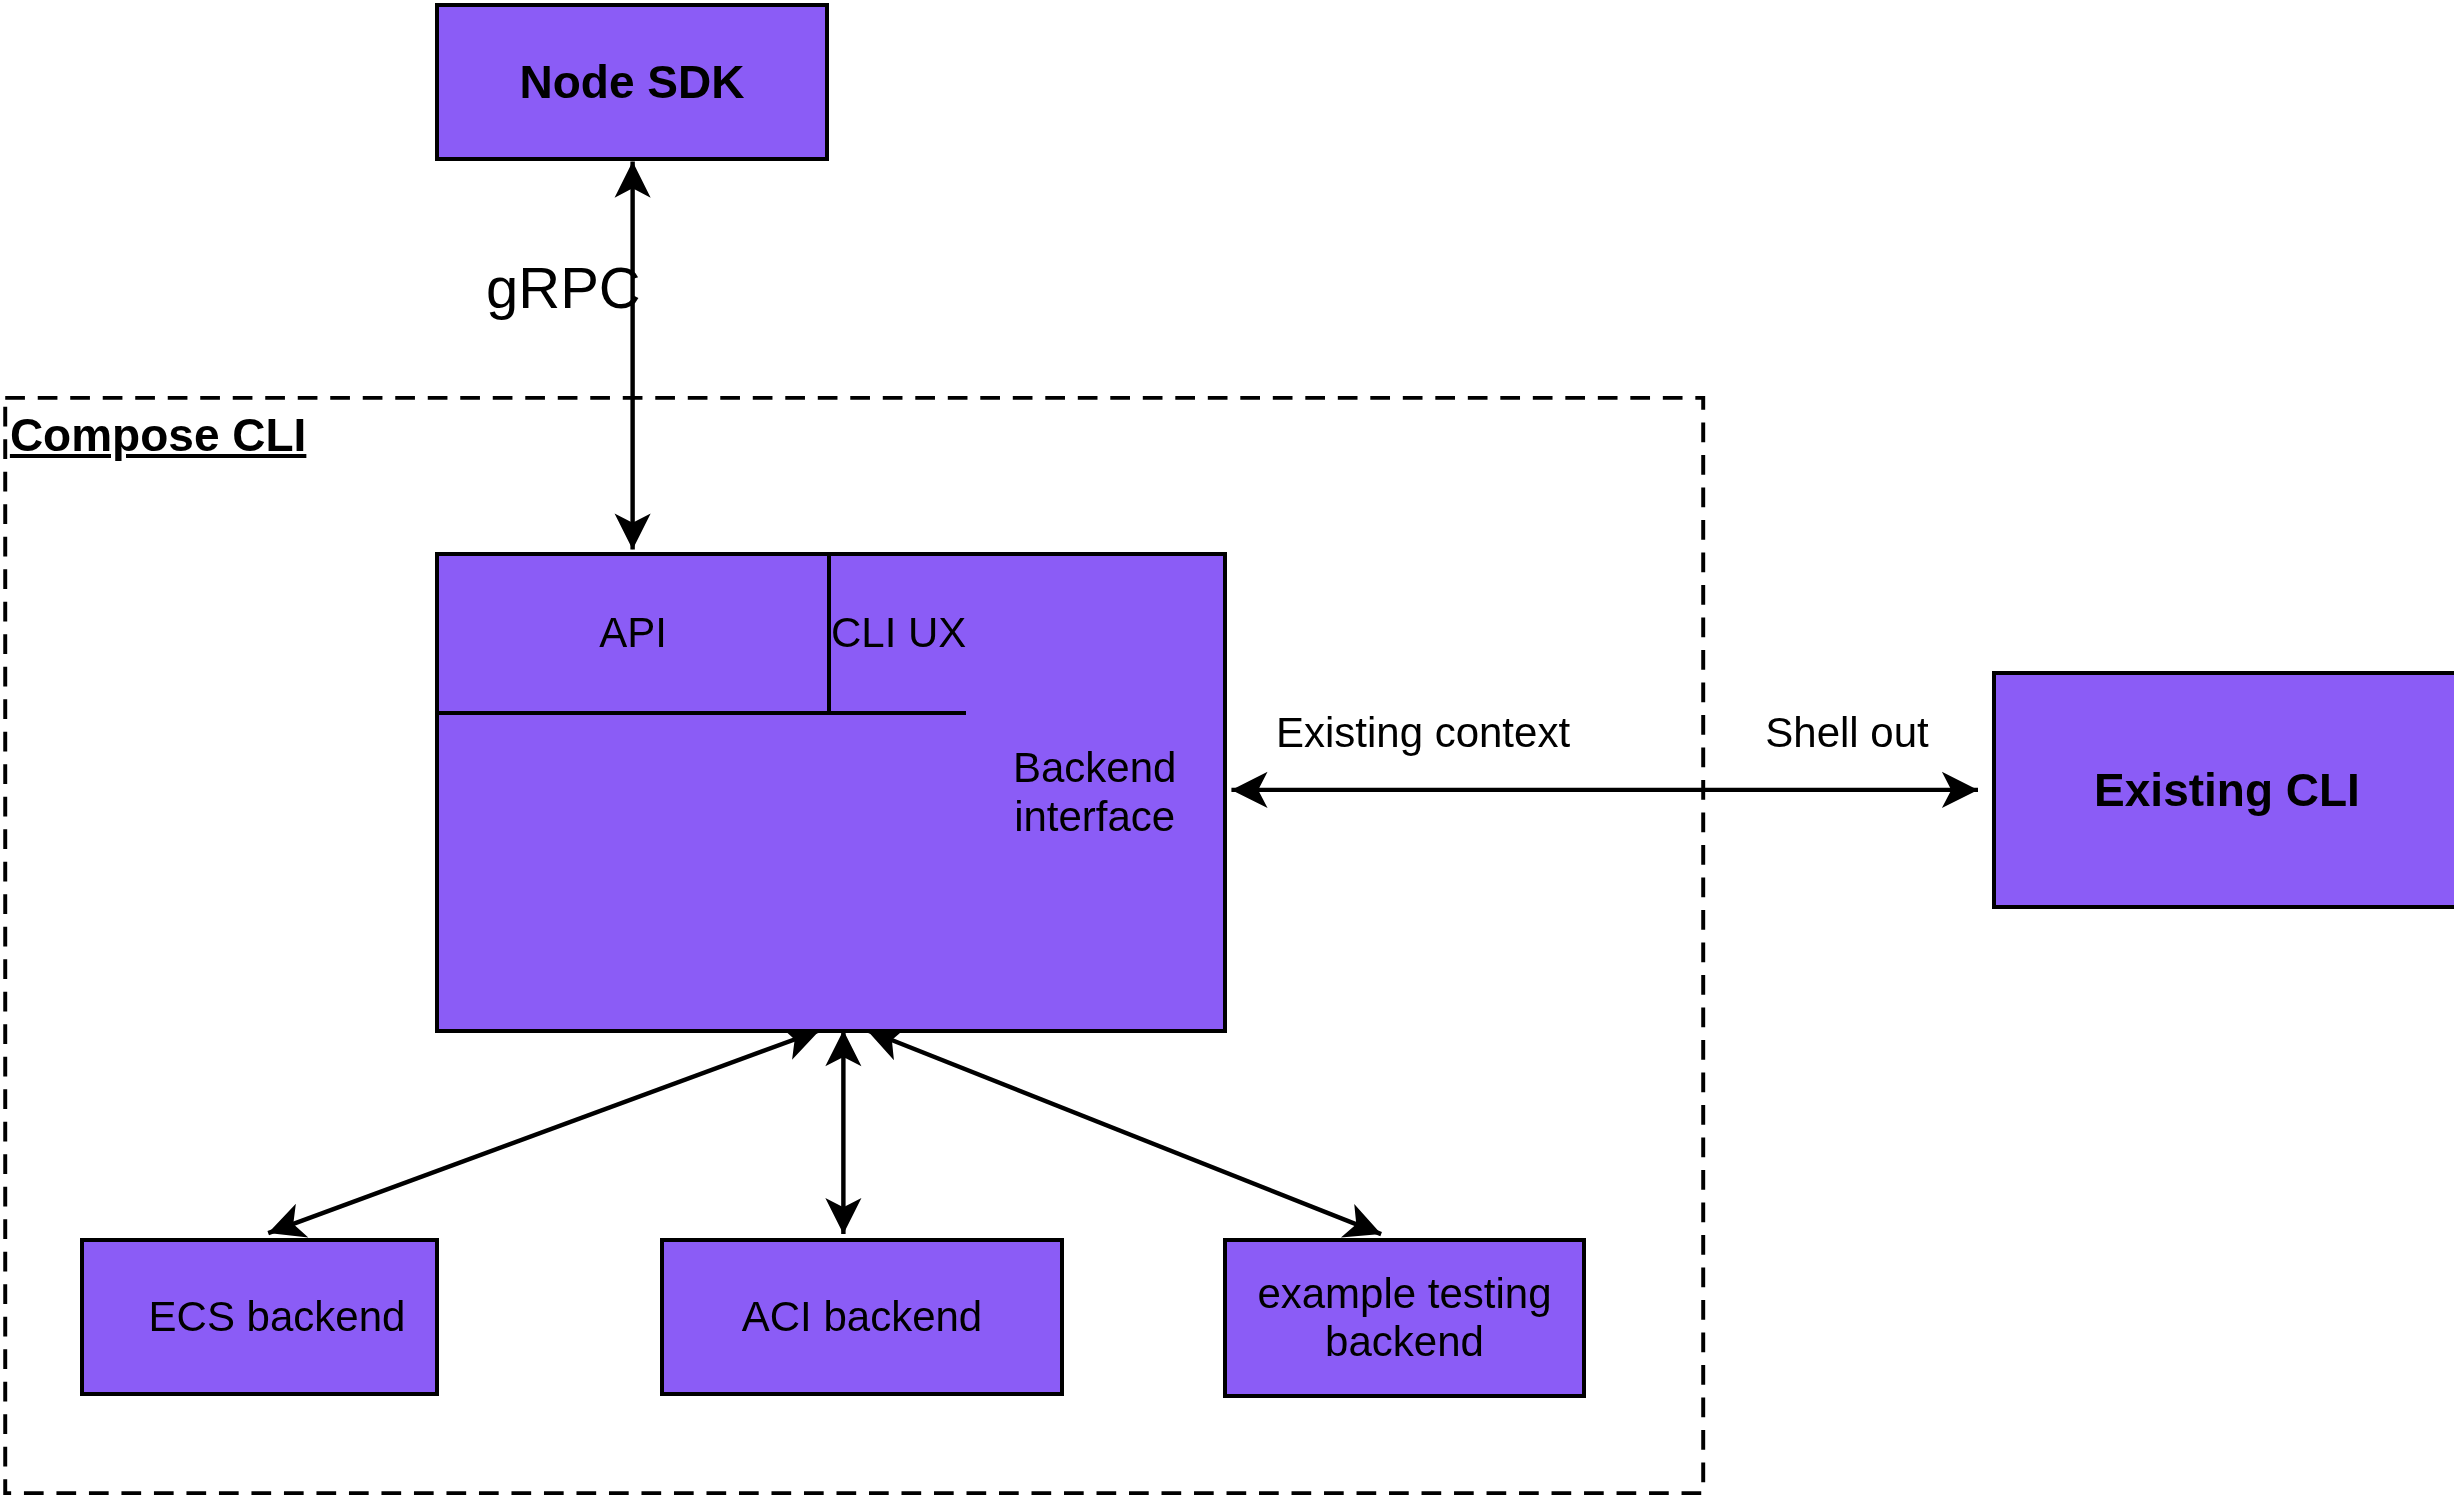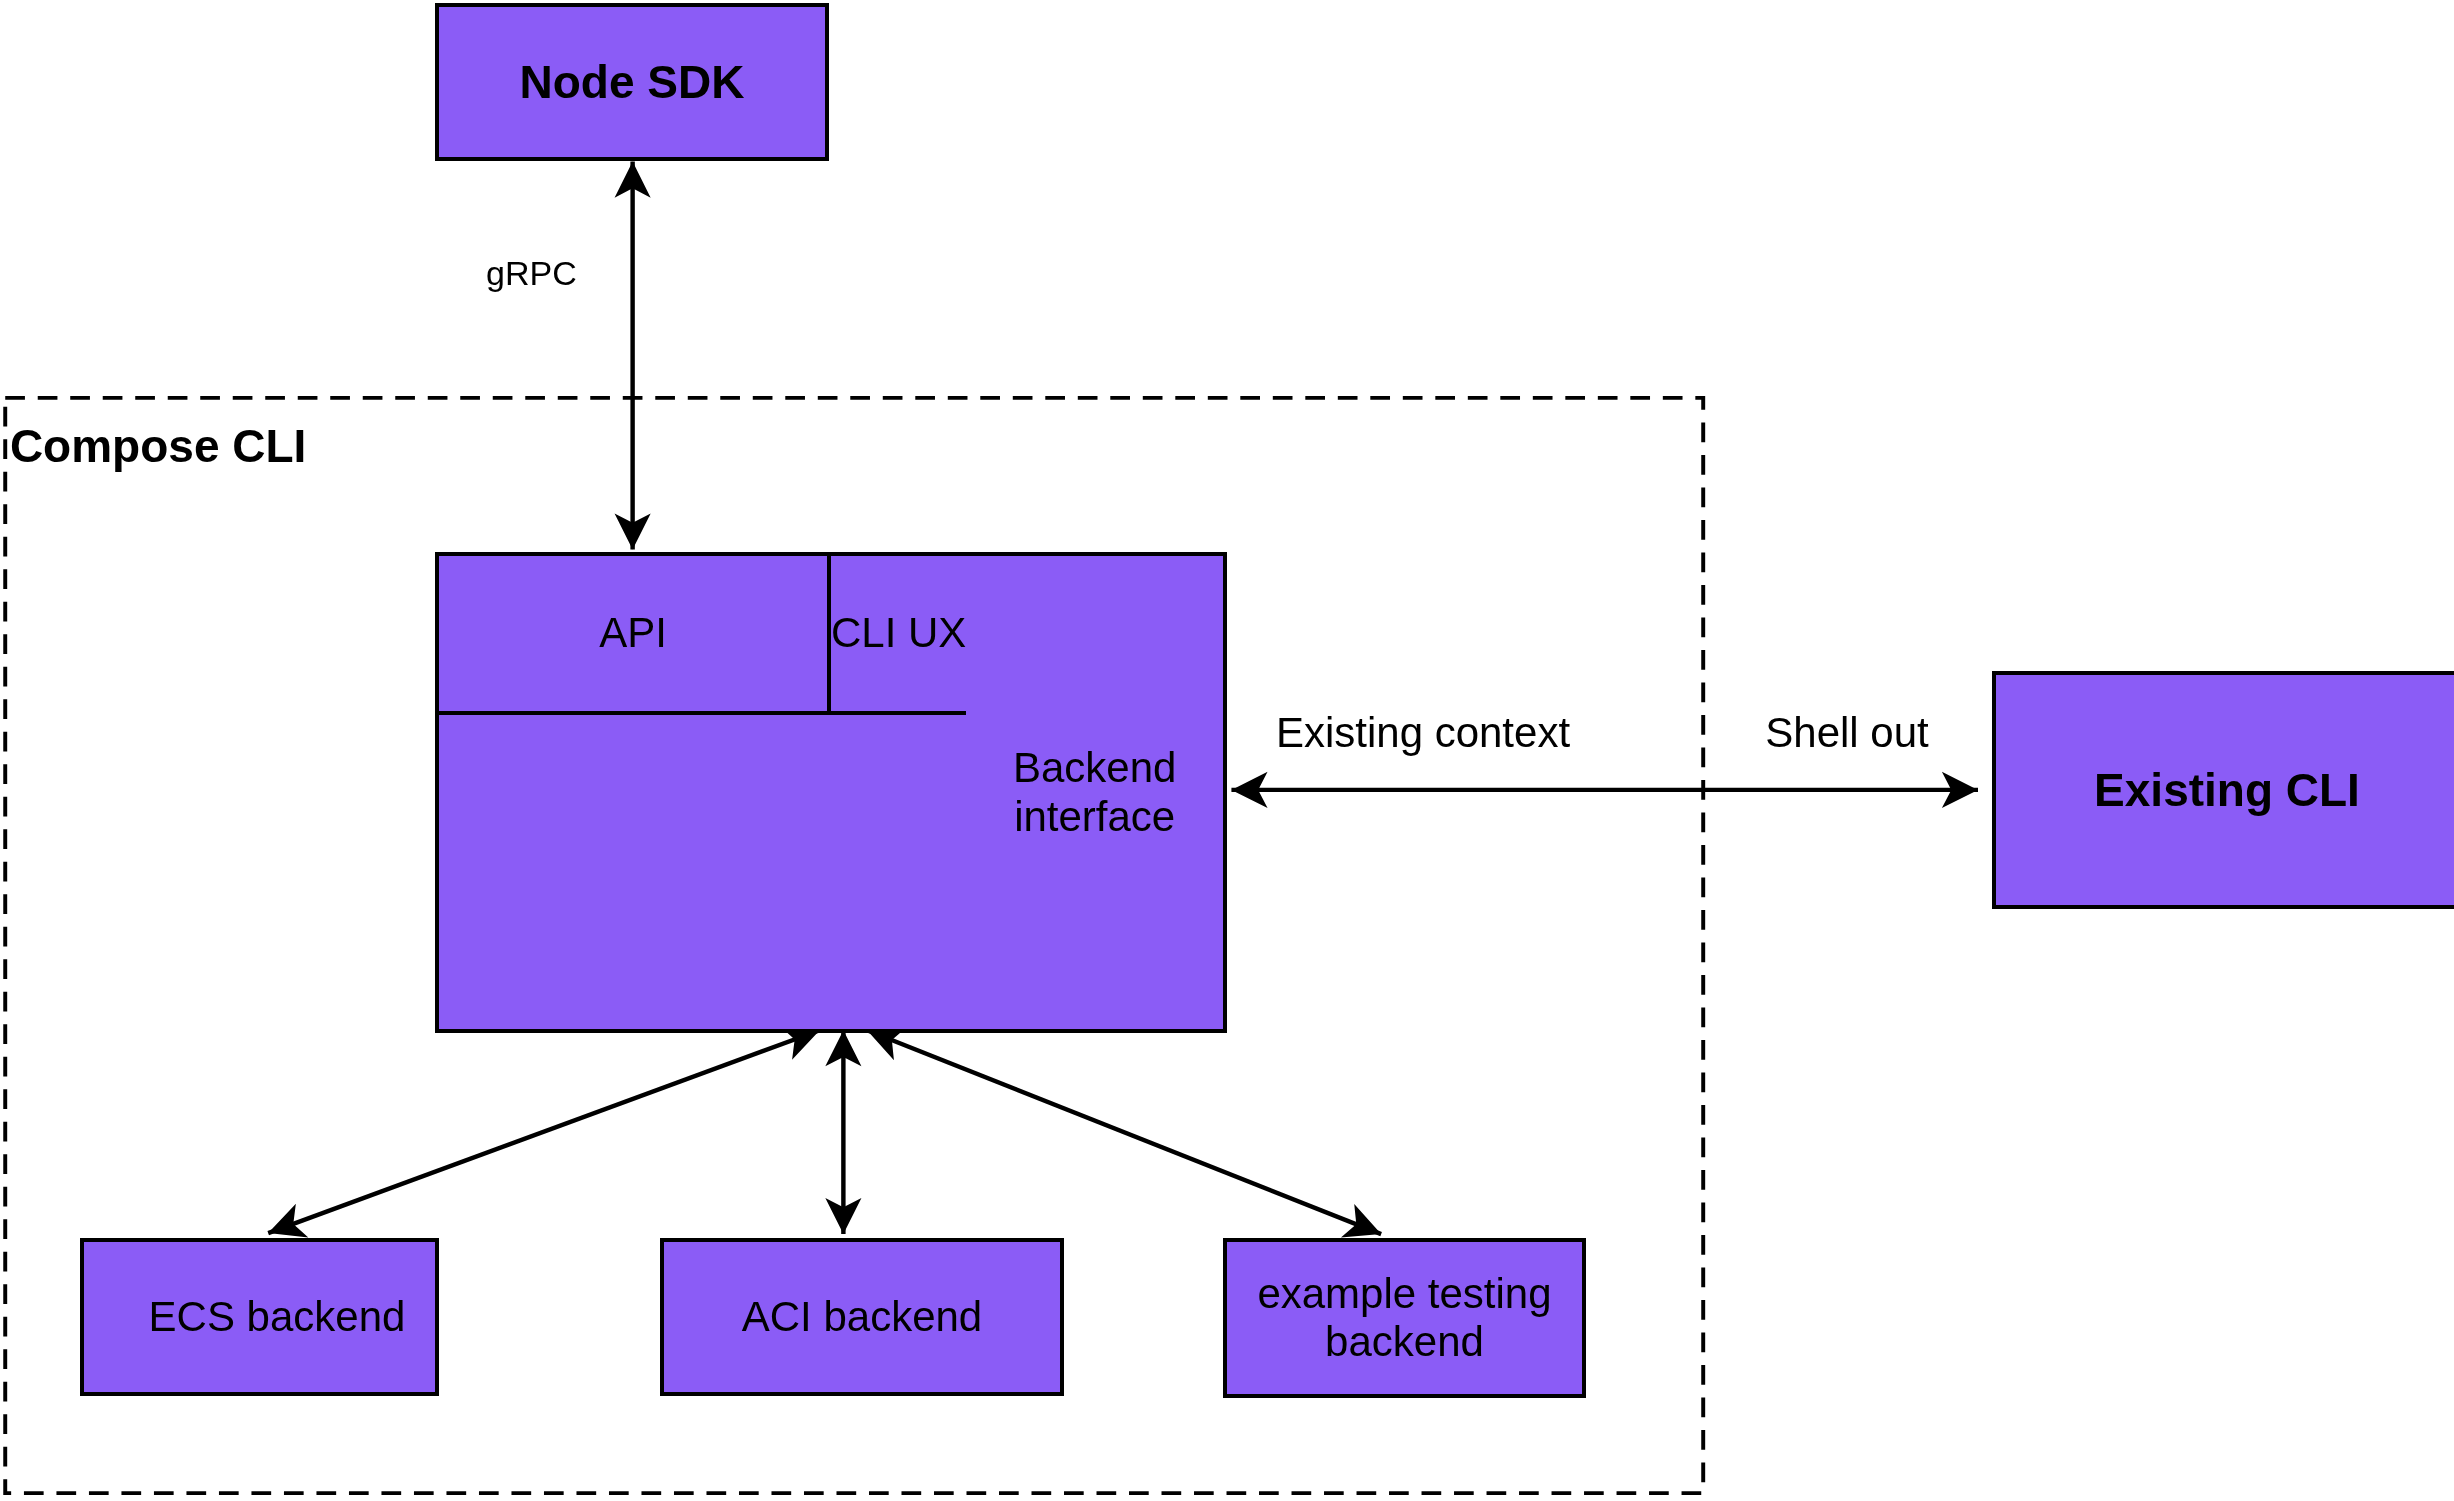--- a/index.html
+++ b/index.html
@@ -66,27 +66,27 @@
 
     <line x1="1250" y1="802" x2="2008" y2="802" stroke="#000000" stroke-width="4.5" marker-start="url(#arrow)" marker-end="url(#arrow)"></line>
 
     <line x1="832" y1="1046" x2="272" y2="1252" stroke="#000000" stroke-width="4.5" marker-start="url(#arrow)" marker-end="url(#arrow)"></line>
 
     <line x1="856" y1="1046" x2="856" y2="1253" stroke="#000000" stroke-width="4.5" marker-start="url(#arrow)" marker-end="url(#arrow)"></line>
 
     <line x1="880" y1="1046" x2="1402" y2="1253" stroke="#000000" stroke-width="4.5" marker-start="url(#arrow)" marker-end="url(#arrow)"></line>
   </svg>
 
-  <div class="flabel" id="dashed-container-label" style="left:9.9px; top:419px;">Compose CLI</div>
+  <div class="flabel" id="dashed-container-label" style="left:9.9px; top:408px;text-decoration:underline;">Compose CLI</div>
 
   <div class="box bold" style="left:435px; top:3px; width:394px; height:158px;">
     <span>Node SDK</span>
   </div>
 
-  <div class="flabel" style="left:486px; top:254px; font-size:34px;">gRPC</div>
+  <div class="flabel" style="left:486px; top:254px; font-size:58px;">gRPC</div>
 
   <div class="box" style="left:435px; top:552px; width:792px; height:481px;
        flex-direction:row; align-items:stretch; justify-content:flex-start; padding:0;">
     <div style="display:flex; height:159px; border-bottom:4.9px solid #000; box-sizing:border-box;">
       <div class="cell" style="width:392px; border-right:4.9px solid #000;">
         <span>API</span>
       </div>
       <div class="cell" style="flex:1;">
         <span>CLI UX</span>
       </div>

